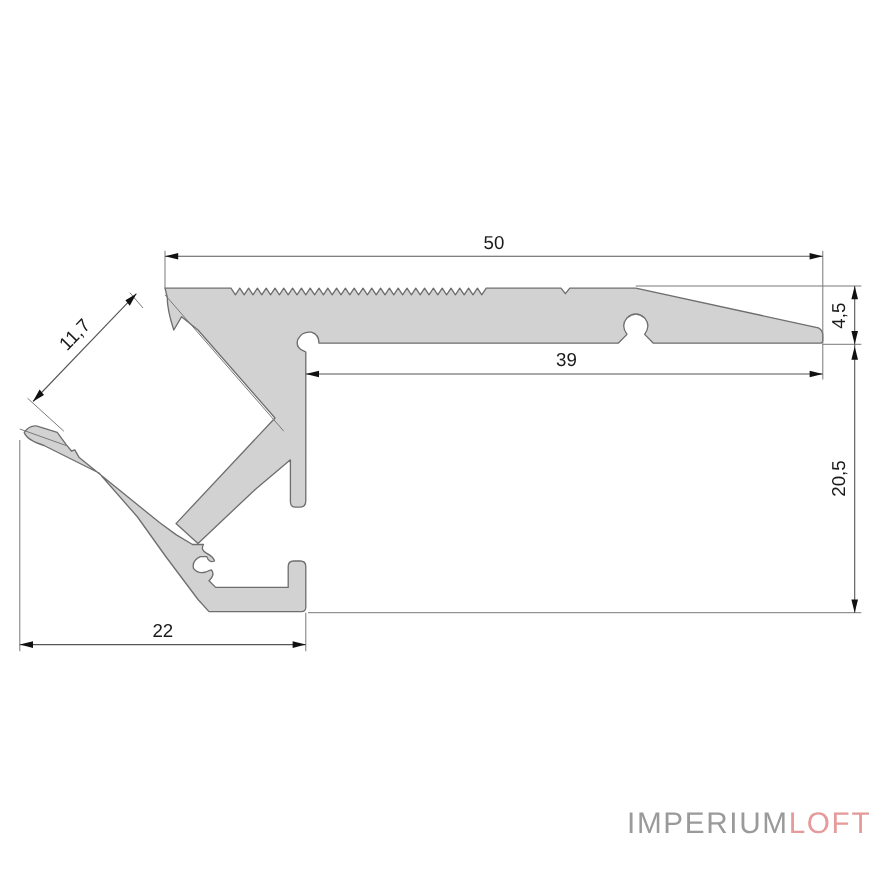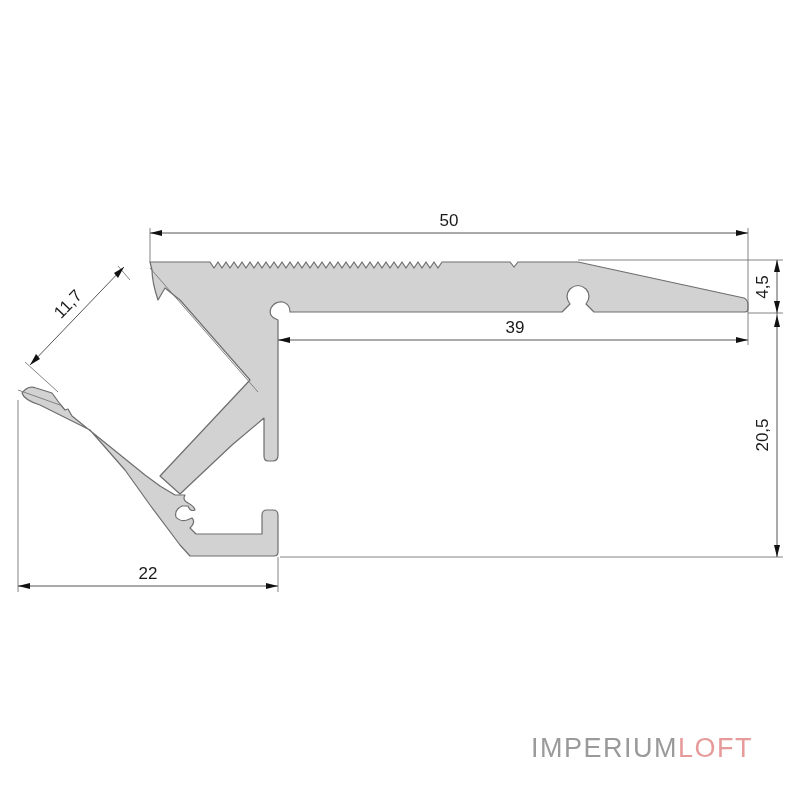--- a/index.html
+++ b/index.html
@@ -3,21 +3,21 @@
   <meta charset="utf-8">
   <style>
     html, body { margin: 0; padding: 0; background: #ffffff; }
     body { width: 800px; height: 800px; position: relative; overflow: hidden; font-family: "Liberation Sans", sans-serif; }
     #drawing { position: absolute; left: 0; top: 0; width: 800px; height: 800px; }
     .profile { fill: #d2d2d2; stroke: #6e6e6e; stroke-width: 1.2; stroke-linejoin: round; }
     .dim { stroke: #555555; stroke-width: 1; fill: none; }
     .ext { stroke: #777777; stroke-width: 0.9; fill: none; }
     .arrow { fill: #111111; }
     .dim-text { font-family: "Liberation Sans", sans-serif; font-size: 17px; fill: #1a1a1a; }
-    .brand { position: absolute; left: 531px; top: 733px; font-family: "Liberation Sans", sans-serif; font-size: 27px; letter-spacing: 1.5px; font-weight: 300; }
+    .brand { position: absolute; left: 570px; top: 733px; font-family: "Liberation Sans", sans-serif; font-size: 27px; letter-spacing: 1.5px; font-weight: 300; }
     .brand .a { color: #9a9a9a; }
     .brand .b { color: #e69a9a; }
   </style>
 </head>
 <body>
 
 <svg id="drawing" viewBox="0 0 800 800" xmlns="http://www.w3.org/2000/svg">
 
   <path class="profile" d="M150,262 L210,262
        L214,268 L218,262 L222,268 L226,262 L230,268 L234,262 L238,268 L242,262 L246,268 L250,262 L254,268 L258,262 L262,268 L266,262 L270,268 L274,262 L278,268 L282,262 L286,268 L290,262 L294,268 L298,262 L302,268 L306,262 L310,268 L314,262 L318,268 L322,262 L326,268 L330,262 L334,268 L338,262 L342,268 L346,262 L350,268 L354,262 L358,268 L362,262 L366,268 L370,262 L374,268 L378,262 L382,268 L386,262 L390,268 L394,262 L398,268 L402,262 L406,268 L410,262 L414,268 L418,262 L422,268 L426,262 L430,268 L434,262 L438,268 L442,262

